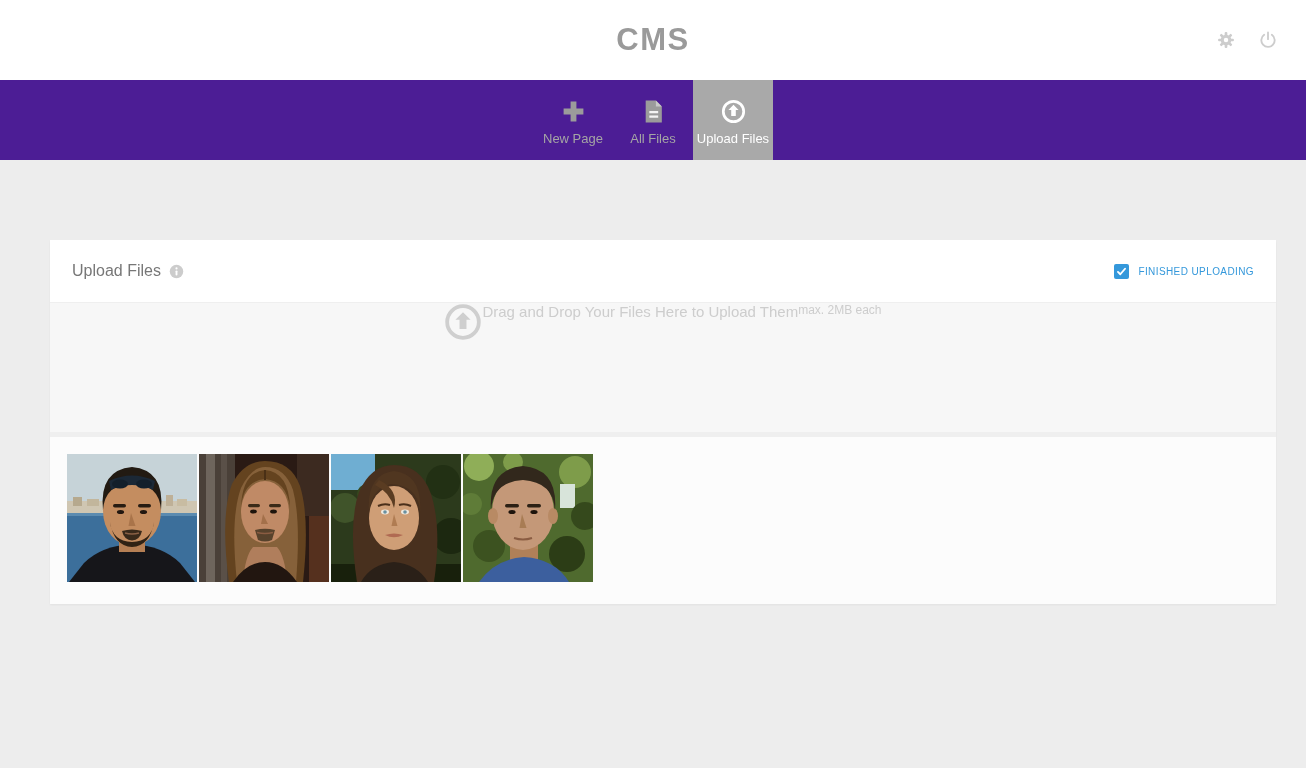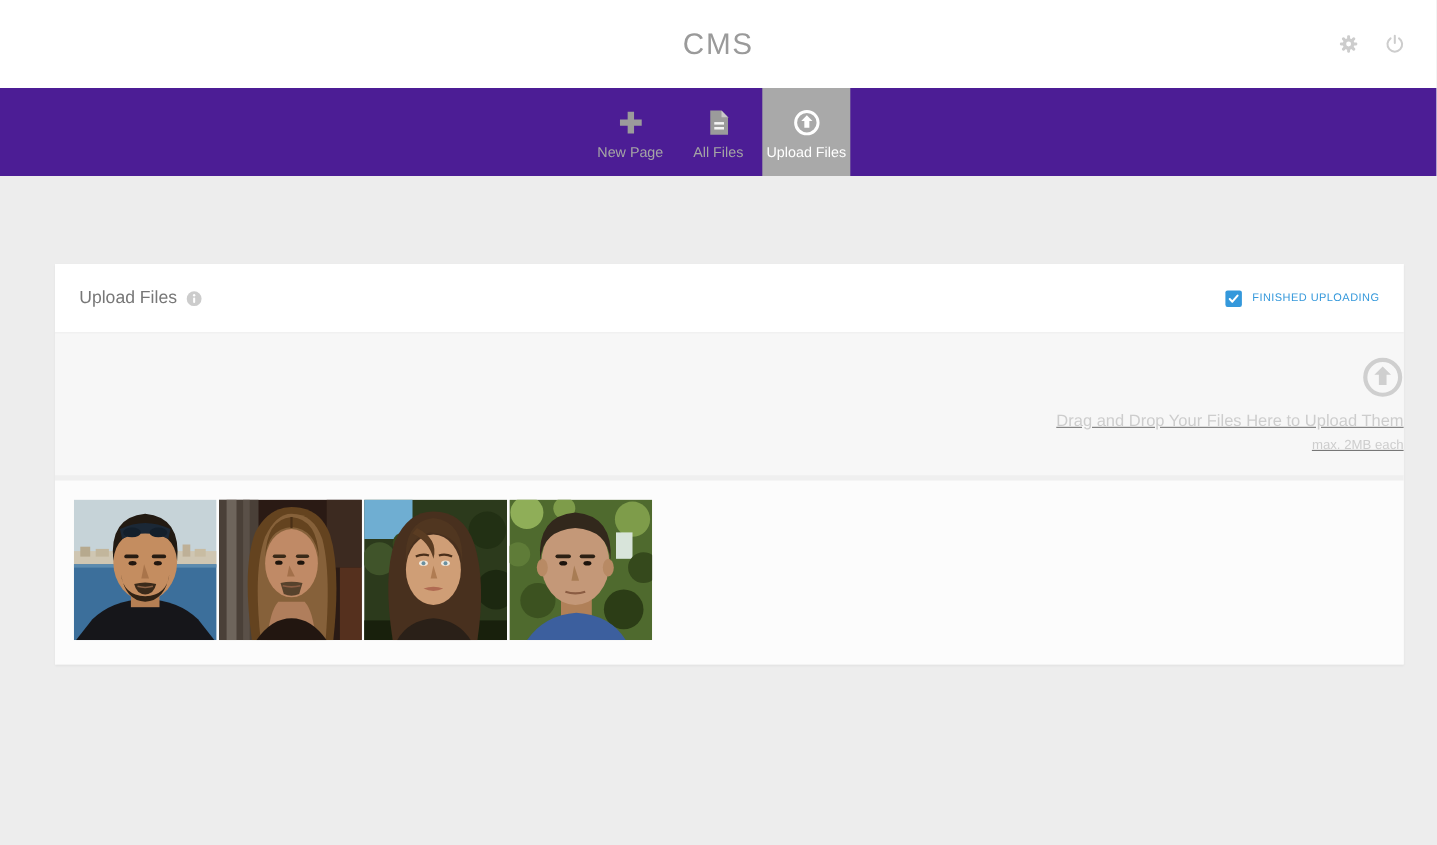--- a/index.html
+++ b/index.html
@@ -14,22 +14,22 @@
   
   .app-header {
     position:relative;
     height:80px;
     background:#fff;
     display:flex;
     align-items:center;
     justify-content:center;
   }
   .app-title {
-    font-size:27px;
-    font-weight:400;
+    font-size:31px;
+    font-weight:700;
     letter-spacing:1.5px;
     color:#9a9a9a;
   }
   .header-actions {
     position:absolute;
     right:28px; top:0;
     height:80px;
     display:flex;
     align-items:center;
     gap:22px;
@@ -105,25 +105,24 @@
     text-align:center;
   }
 
   
   .dropzone {
     height:135px;
     background:#f7f7f7;
     border-top:1px solid #efefef;
     border-bottom:5px solid #efefef;
     display:flex;
-    flex-direction:column;
-    align-items:flex-end;
+    flex-direction:row;
+    align-items:flex-start;
     justify-content:center;
     text-align:center;
-    text-decoration:underline;
   }
   .dropzone-icon { width:38px; height:38px; color:#cfcfcf; margin-bottom:12px; }
   .dz-line1 { font-size:15px; color:#cdcdcd; margin-bottom:6px; }
   .dz-line2 { font-size:12px; color:#cdcdcd; }
 
   
   .thumbs {
     background:#fcfcfc;
     padding:17px 17px 22px 17px;
     min-height:167px;

